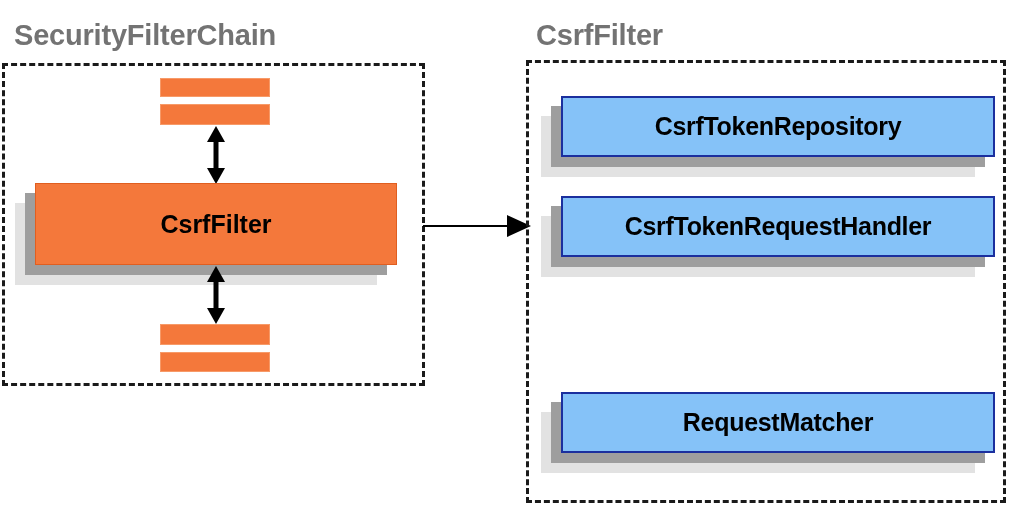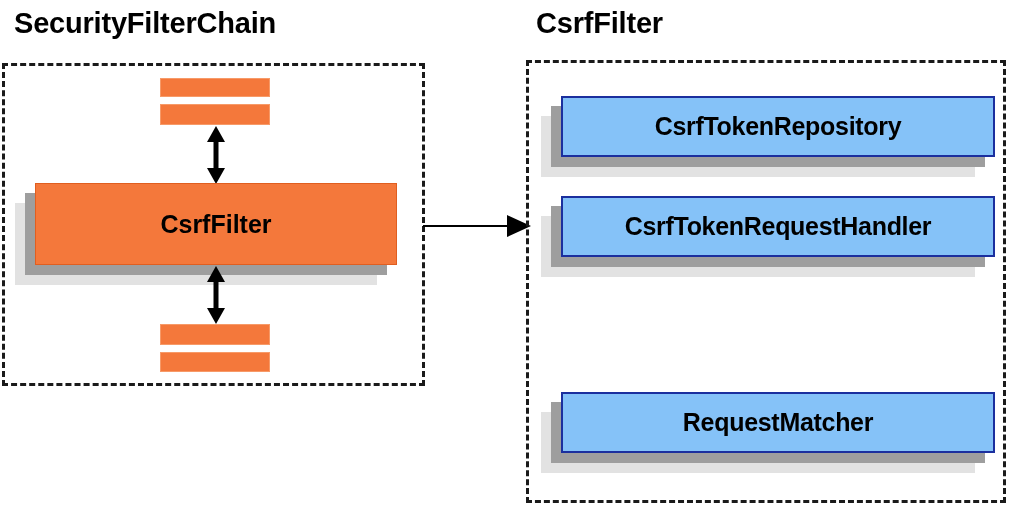--- a/index.html
+++ b/index.html
@@ -16,24 +16,25 @@
     height: 505px;
     background: #ffffff;
     overflow: hidden;
   }
 
   
   .panel-title {
     position: absolute;
     font-size: 29px;
     font-weight: bold;
-    color: #000000;
+    color: #737373;
     letter-spacing: -0.2px;
     white-space: nowrap;
     line-height: 1;
+    margin-top: 12px;
   }
   #title-left  { left: 14px;  top: 9px; }
   #title-right { left: 536px; top: 9px; }
 
   
   .dashed-panel {
     position: absolute;
     border: 3px dashed #1a1a1a;
     box-sizing: border-box;
     background: transparent;

